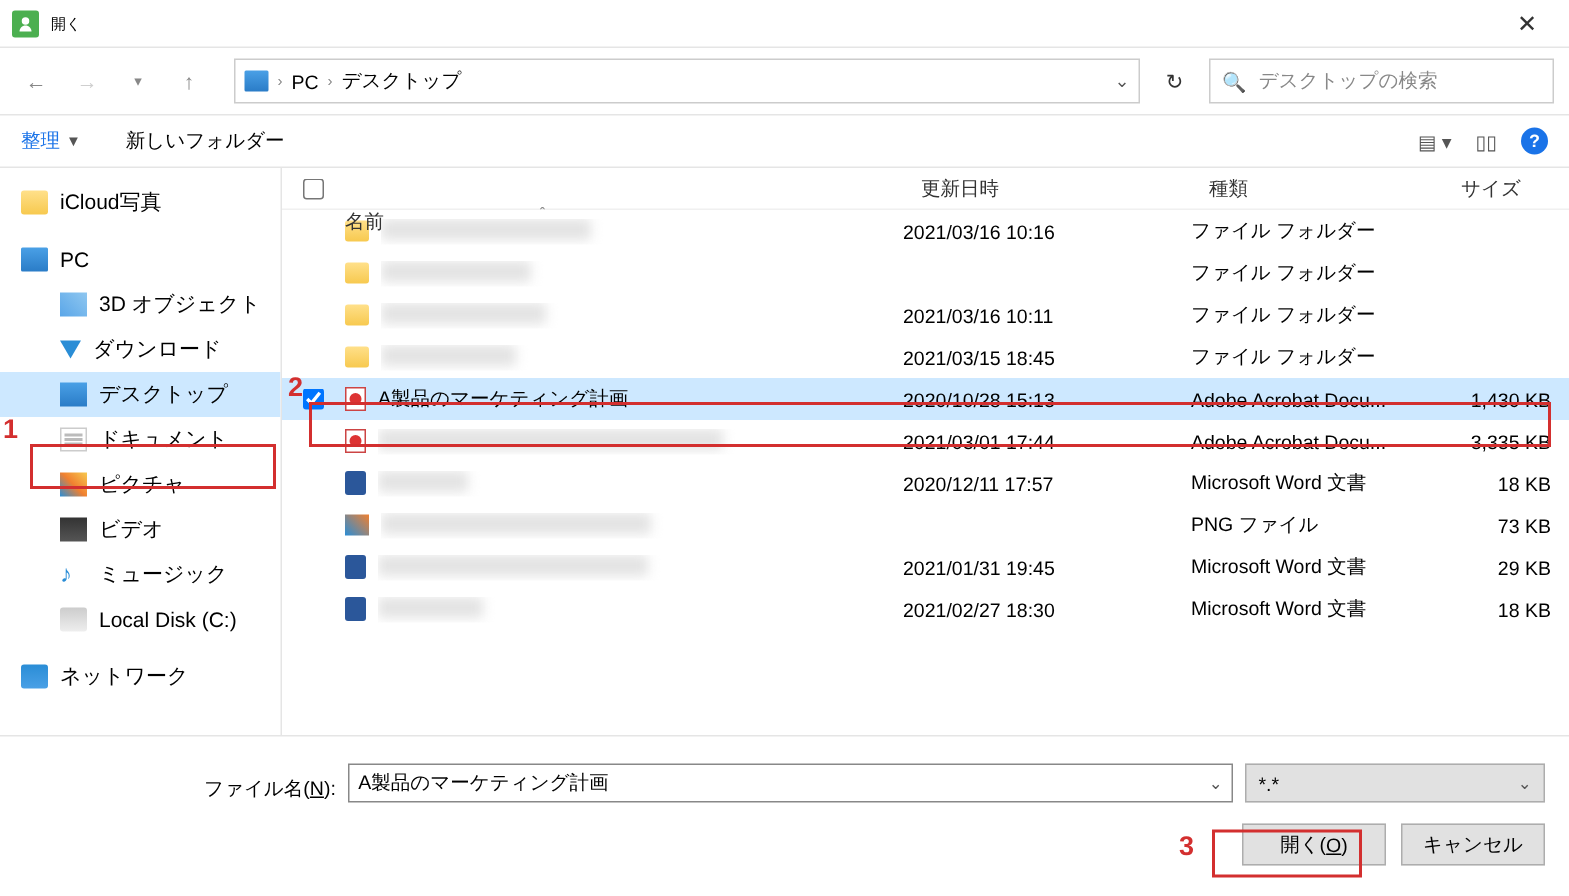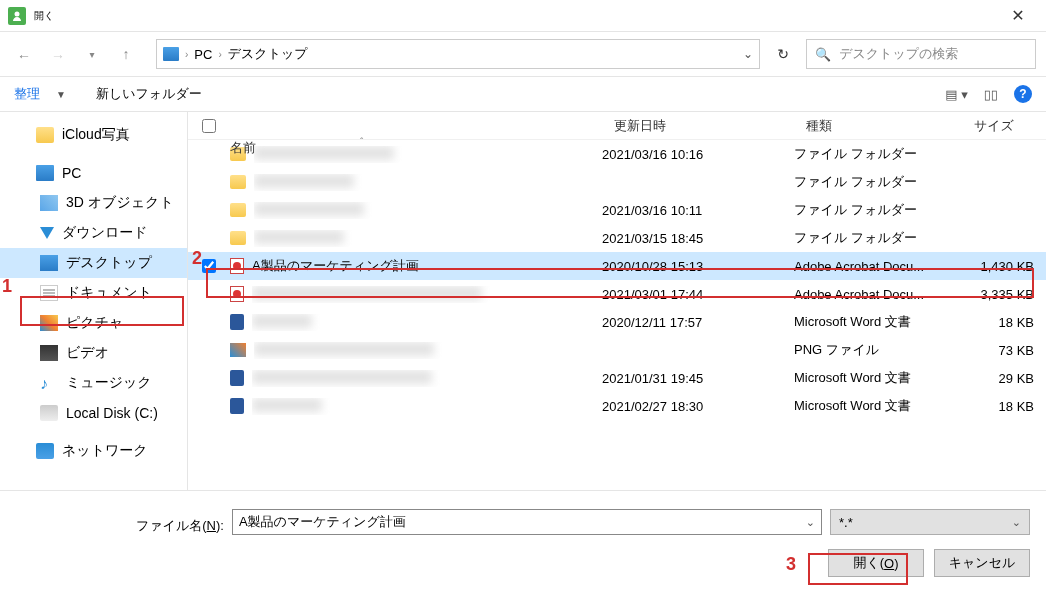--- a/index.html
+++ b/index.html
@@ -13,28 +13,28 @@
 .navbar { height: 44px; display: flex; align-items: center; padding: 0 10px; gap: 6px; }
 .nav-btn { width: 28px; height: 28px; display: flex; align-items: center; justify-content: center; color: #888; cursor: pointer; font-size: 14px; }
 .addr { flex: 1; height: 30px; border: 1px solid #ccc; display: flex; align-items: center; padding: 0 6px; gap: 6px; font-size: 13px; margin-left: 10px; }
 .addr .pc-icon { width: 16px; height: 14px; background: linear-gradient(#4aa0e6,#2a7cc7); border-radius: 1px; }
 .addr .crumb-sep { color: #888; font-size: 10px; }
 .addr .drop { margin-left: auto; font-size: 12px; color: #555; }
 .refresh { width: 34px; height: 30px; display: flex; align-items: center; justify-content: center; cursor: pointer; font-size: 14px; color: #333; }
 .search { width: 230px; height: 30px; border: 1px solid #ccc; display: flex; align-items: center; padding: 0 8px; gap: 8px; color: #888; font-size: 13px; }
 
 .toolbar { height: 36px; display: flex; align-items: center; padding: 0 14px; border-top: 1px solid #e5e5e5; border-bottom: 1px solid #e5e5e5; font-size: 13px; }
-.toolbar .org { color: #1a73e8; margin-right: 16px; }
+.toolbar .org { color: #1a73e8; margin-right: 4px; }
 .toolbar .tri { color: #555; font-size: 10px; margin-right: 30px; }
 .toolbar .right { margin-left: auto; display: flex; align-items: center; gap: 16px; }
 .toolbar .help { width: 18px; height: 18px; border-radius: 50%; background: #1a73e8; color: #fff; display: flex; align-items: center; justify-content: center; font-size: 12px; font-weight: bold; }
 
 .body { display: flex; height: 378px; }
 .sidebar { width: 188px; border-right: 1px solid #e5e5e5; padding: 8px 0; overflow: hidden; position: relative; }
-.tree-item { display: flex; align-items: center; height: 30px; font-size: 14px; padding-left: 36px; gap: 8px; cursor: pointer; }
+.tree-item { display: flex; align-items: center; height: 30px; font-size: 14px; padding-left: 14px; gap: 8px; cursor: pointer; }
 .tree-item.child { padding-left: 40px; }
 .tree-item.selected { background: #cde8ff; }
 .tree-item .ico { width: 18px; height: 16px; }
 .ico.folder-y { background: linear-gradient(#ffe08a,#f7c94f); border-radius: 2px; }
 .ico.onedrive { background: radial-gradient(#2a8dd6,#1a6fb3); border-radius: 50% 50% 40% 40%; }
 .ico.pc { background: linear-gradient(#4aa0e6,#2a7cc7); border-radius: 1px; }
 .ico.cube { background: linear-gradient(45deg,#5aa6e8,#8fc7f0); }
 .ico.down { width: 0; height: 0; border-left: 7px solid transparent; border-right: 7px solid transparent; border-top: 12px solid #2a8dd6; }
 .ico.desk { background: linear-gradient(#4aa0e6,#2a7cc7); }
 .ico.doc { background: #fff; border: 1px solid #ccc; position: relative; }

